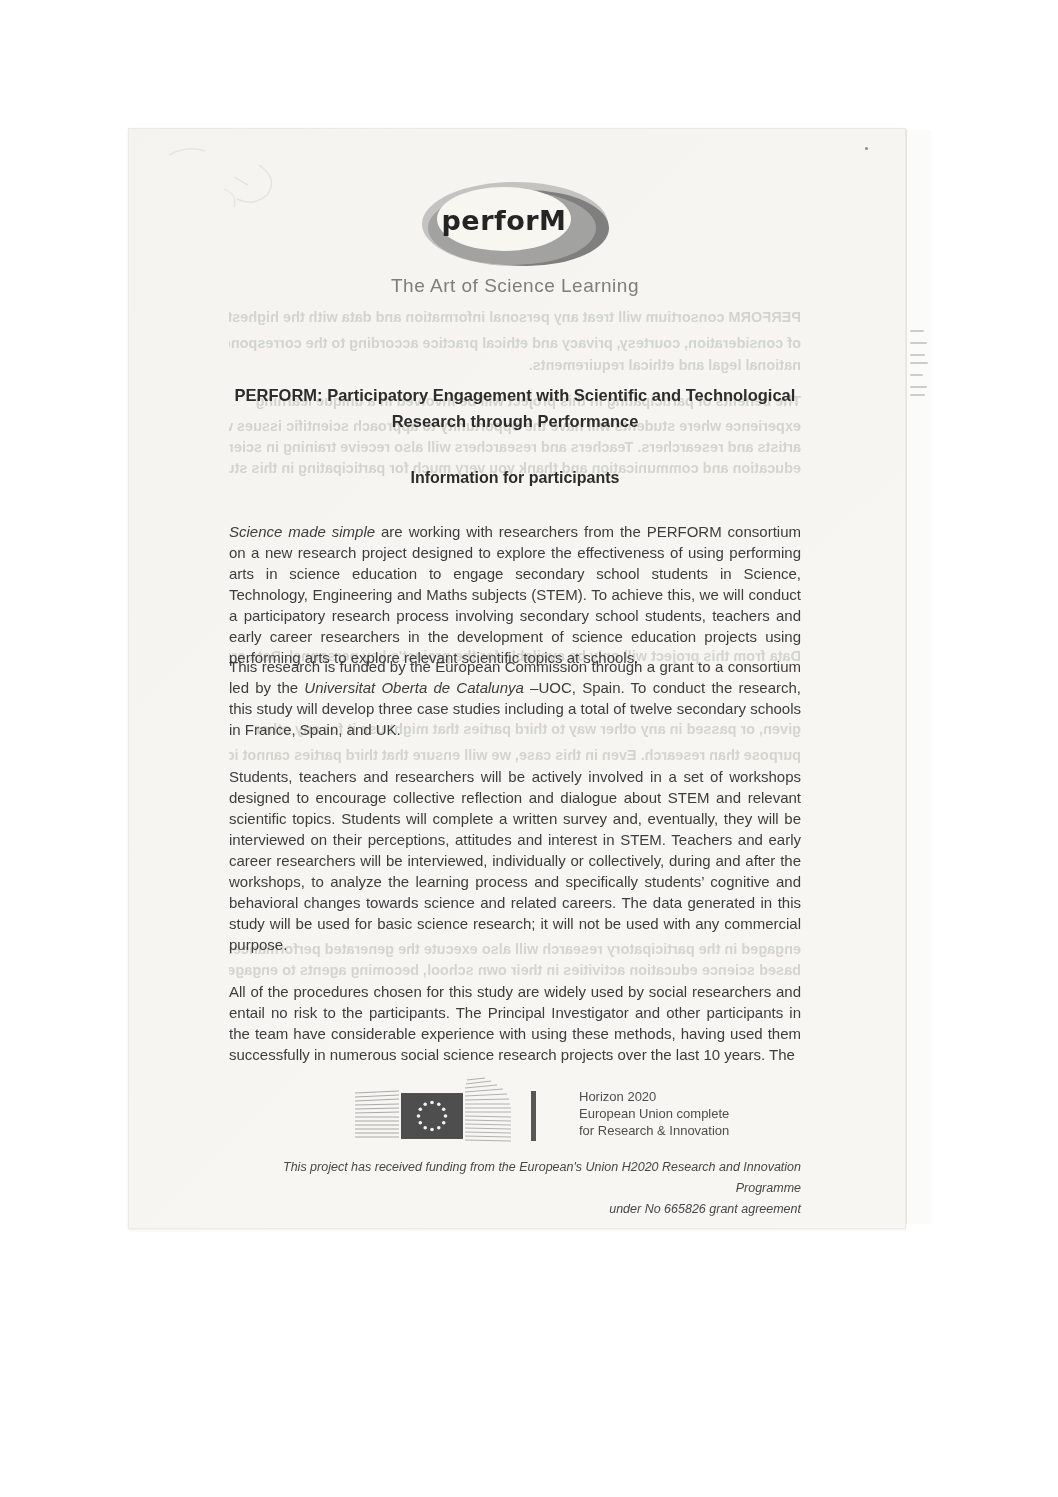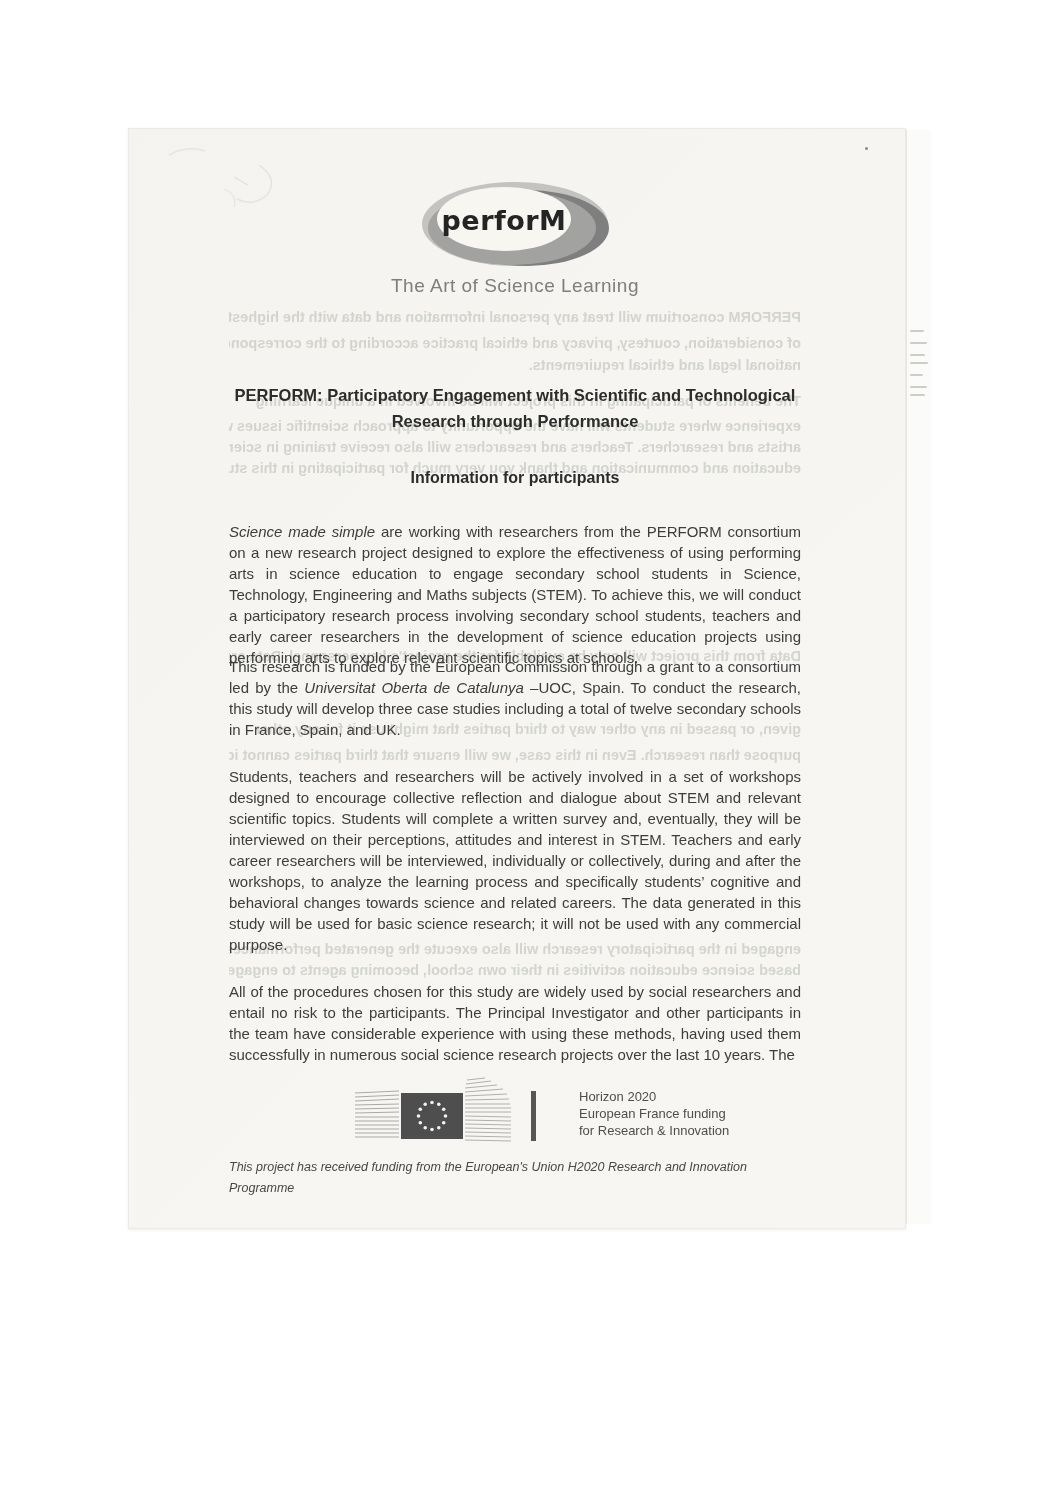--- a/index.html
+++ b/index.html
@@ -113,21 +113,21 @@
     align-items: center;
   }
   .eu-text {
     margin-left: 40px;
     color: #4e4e4e;
     font-size: 13px;
     line-height: 17px;
   }
   .footer-note {
     top: 1028px;
-    text-align: left;
+    text-align: right;
     font-style: italic;
     color: #474747;
     font-size: 12.5px;
     line-height: 21px;
   }
 
   .abs { position: absolute; }
 </style>
 </head>
 <body>
@@ -230,27 +230,28 @@
             <circle cx="65.3" cy="32.2" r="1.8"></circle>
           <circle cx="70.2" cy="27.3" r="1.8"></circle>
             <circle cx="77" cy="25.5" r="1.8"></circle>
           <circle cx="83.8" cy="27.3" r="1.8"></circle>
             <circle cx="88.7" cy="32.2" r="1.8"></circle>
         </g>
         <rect x="176" y="14" width="5" height="50" fill="#565656"></rect>
       </svg>
       <div class="eu-text">
         <div>Horizon 2020</div>
-        <div>European France funding</div>
+        <div>European Union complete</div>
         <div>for Research &amp; Innovation</div>
       </div>
     </div>
 
     <div class="content abs footer-note">
       <div>This project has received funding from the European's Union H2020 Research and Innovation Programme</div>
+      <div>under No 665826 grant agreement</div>
     </div>
 
   </div>
 
   <div class="edge-strip">
     <div class="mark" style="top:200px; width:14px;"></div>
     <div class="mark" style="top:212px; width:17px;"></div>
     <div class="mark" style="top:224px; width:15px;"></div>
     <div class="mark" style="top:232px; width:18px;"></div>
     <div class="mark" style="top:244px; width:13px;"></div>

